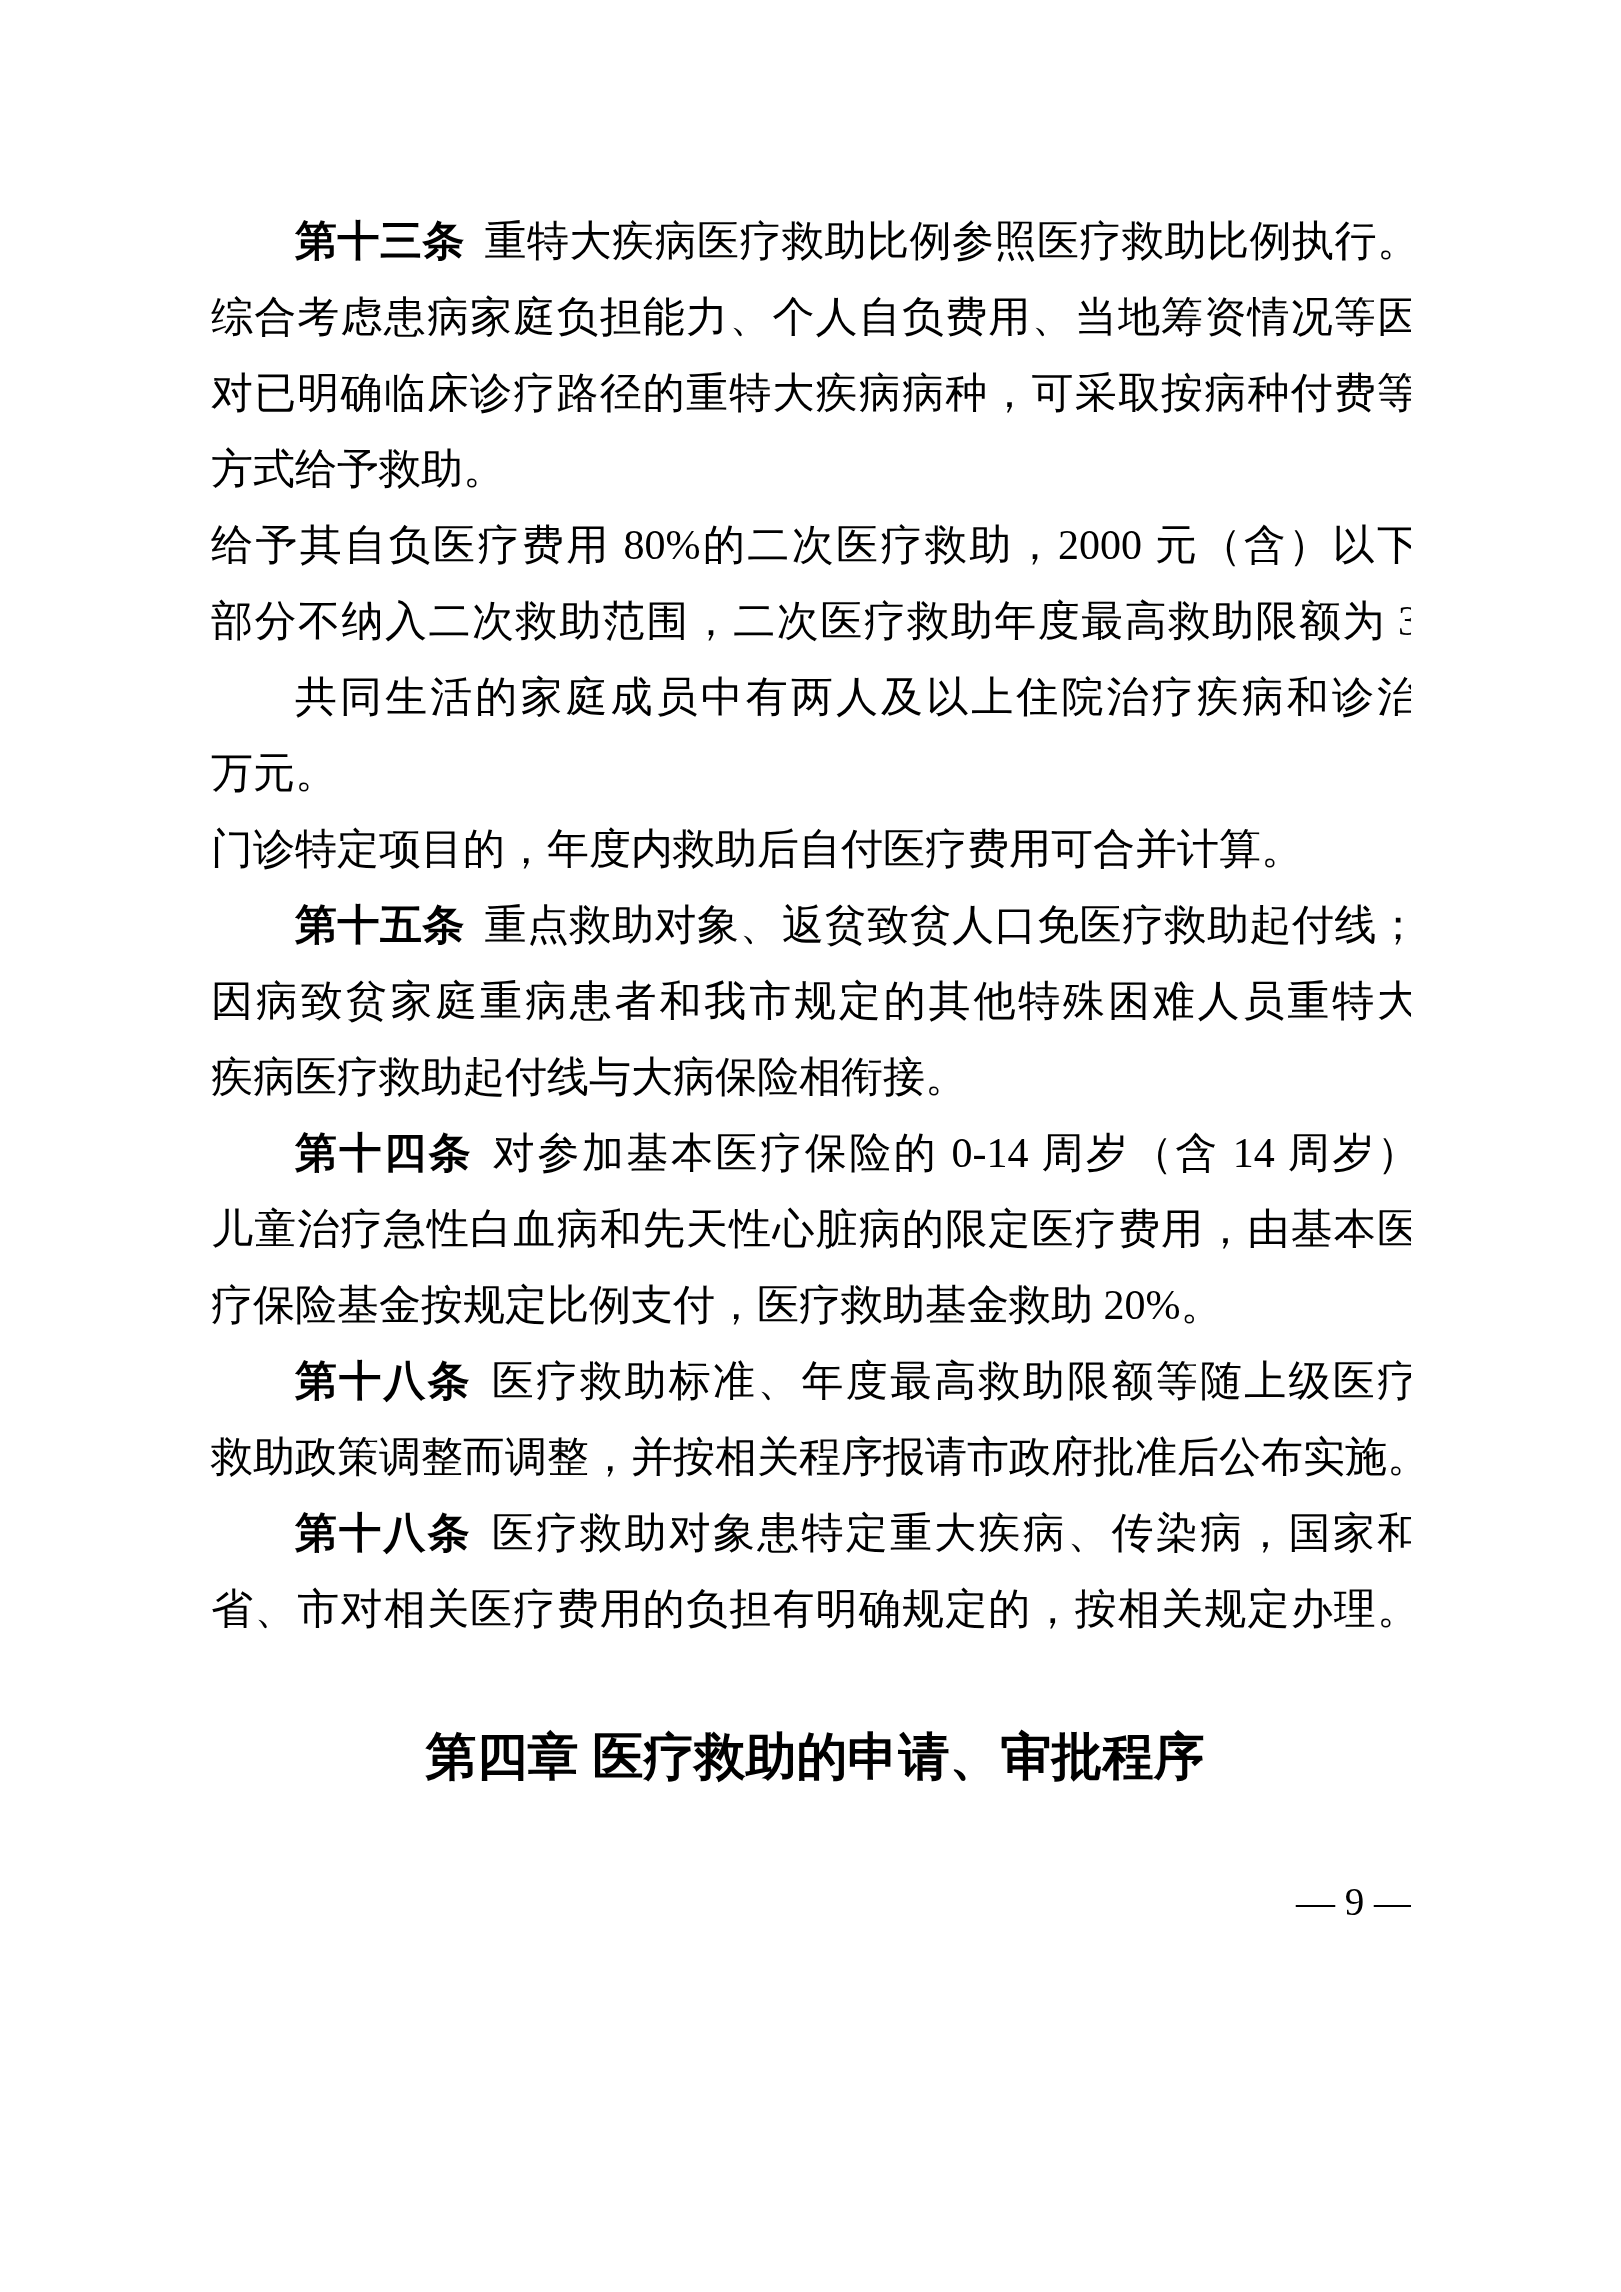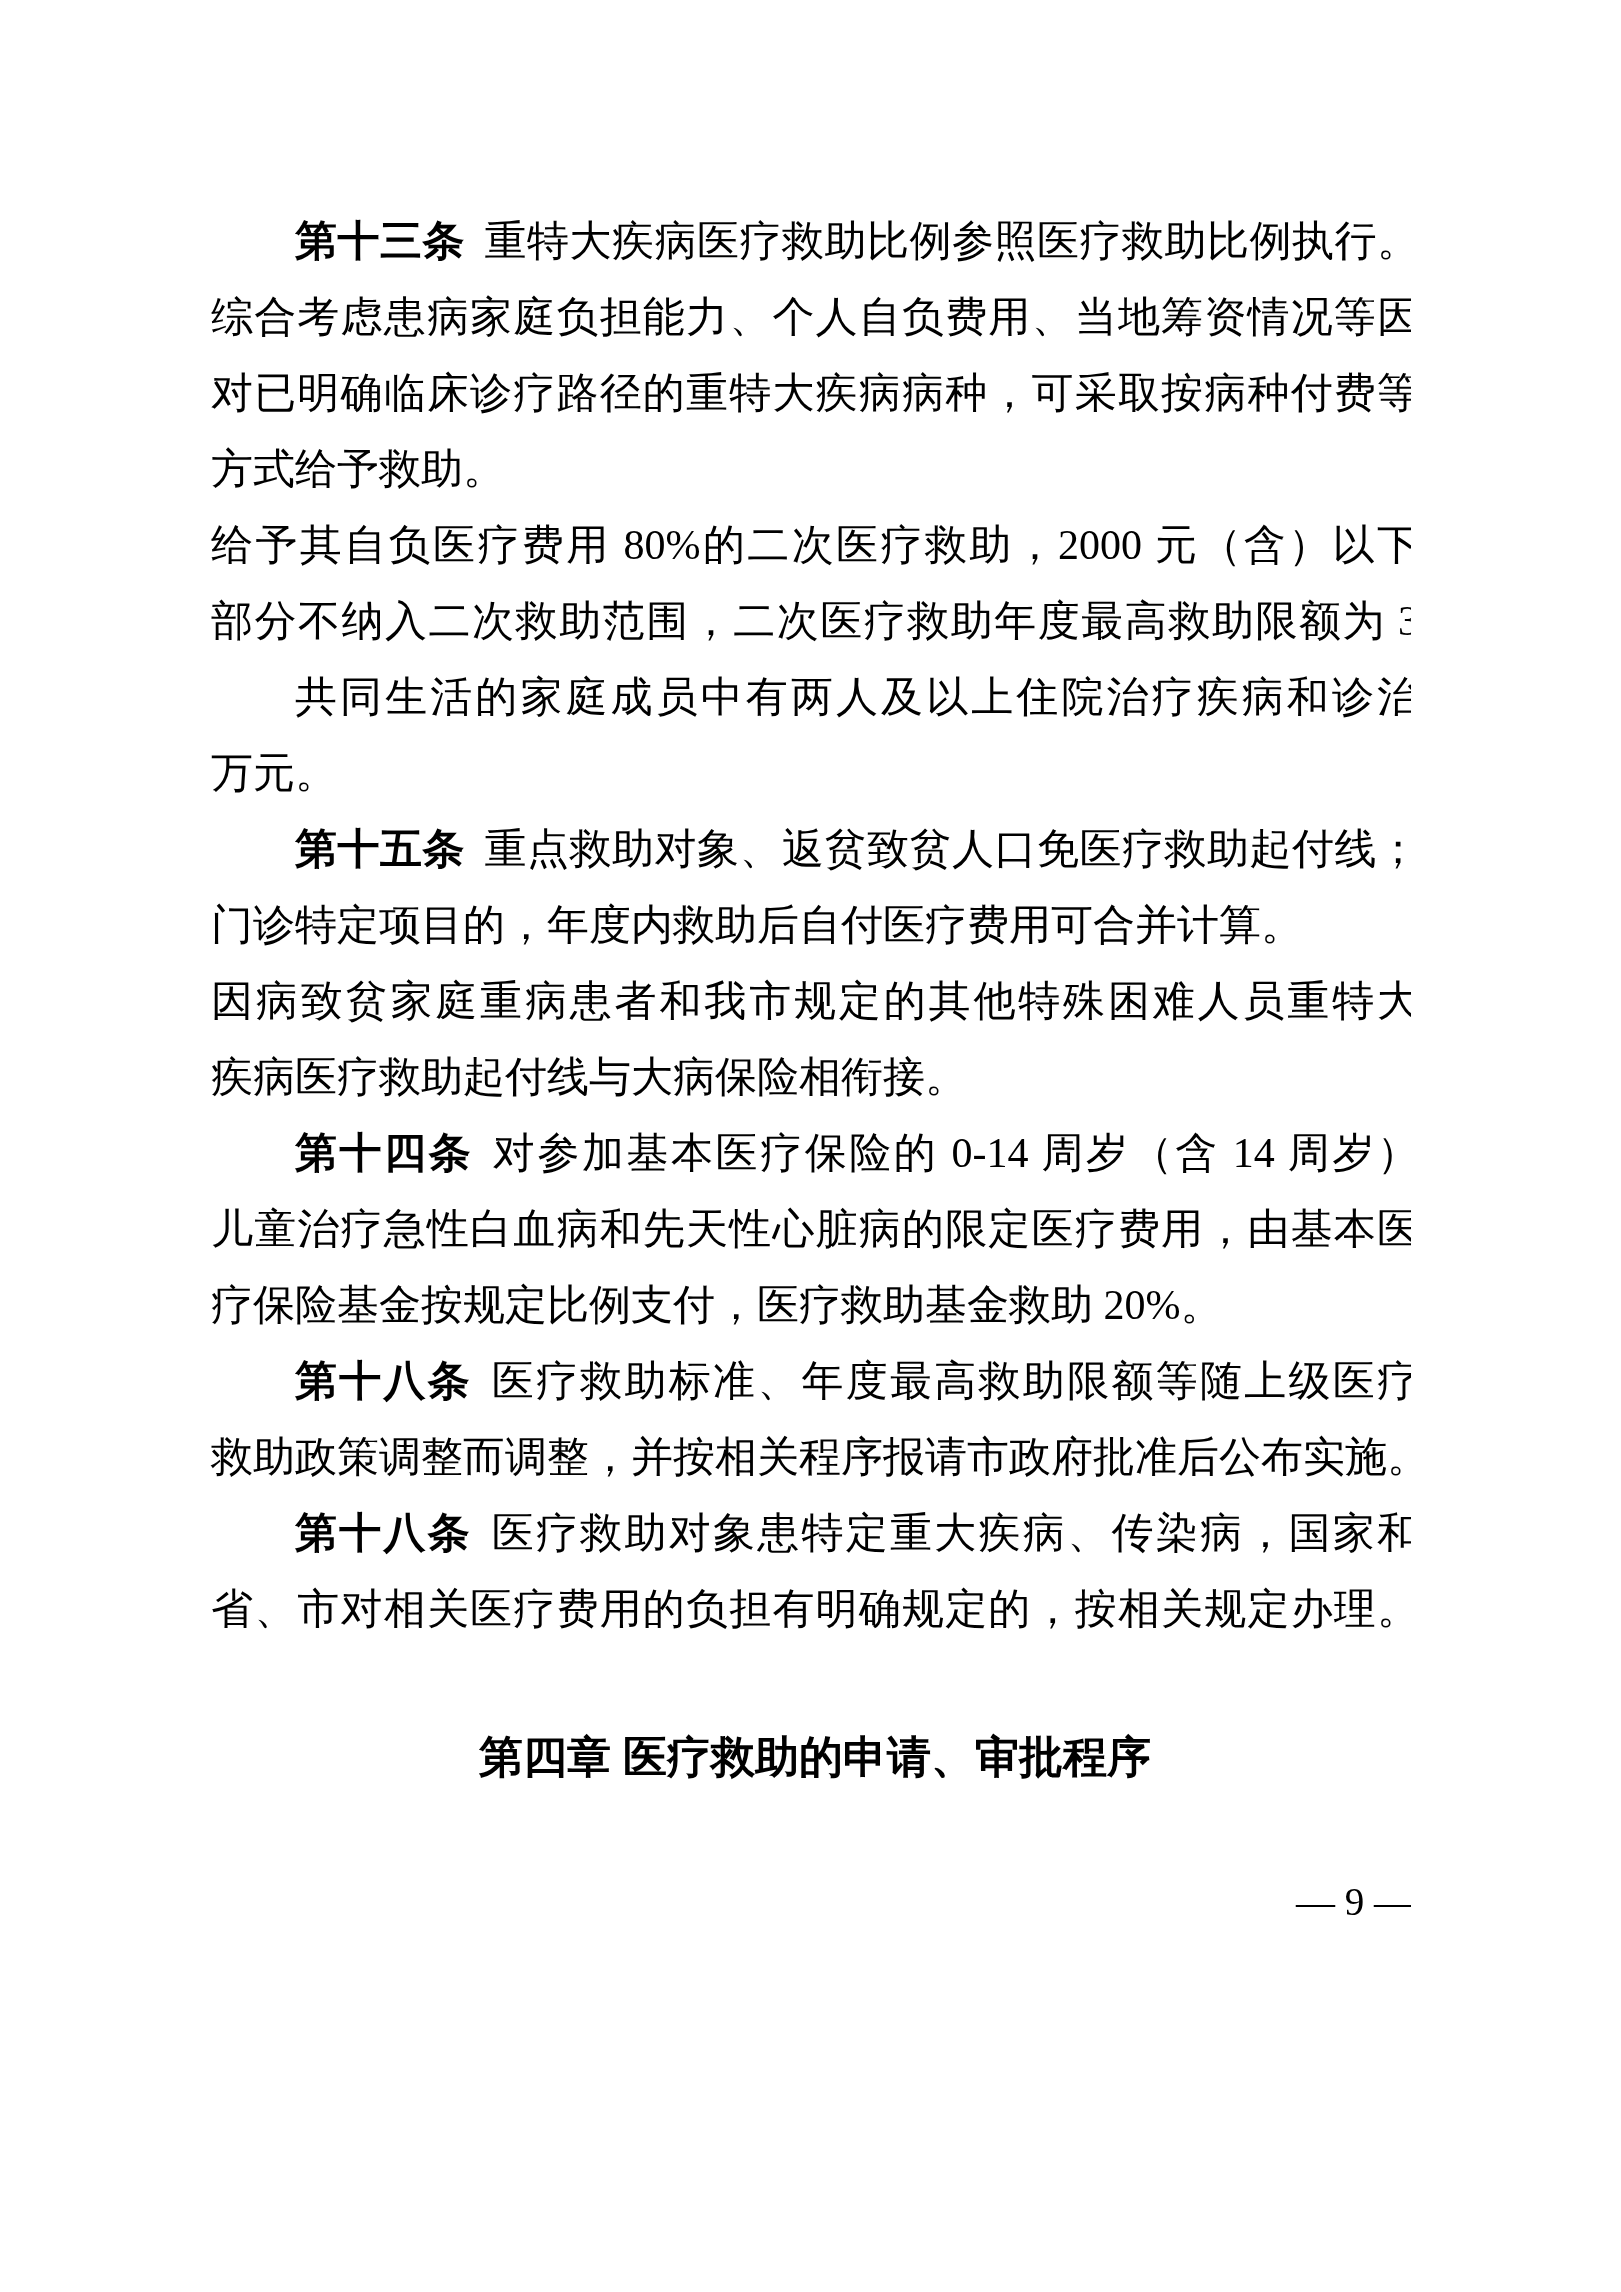--- a/index.html
+++ b/index.html
@@ -38,21 +38,21 @@
   .head-run {
     font-family: "Liberation Sans", sans-serif;
     font-weight: bold;
     margin-right: 19.6px;
   }
   .chapter-heading {
     margin: 72px 0 0 0;
     text-align: center;
     font-family: "Liberation Sans", sans-serif;
     font-weight: bold;
-    font-size: 44px;
+    font-size: 51px;
     line-height: 76px;
     white-space: nowrap;
   }
   .page-number {
     margin-top: 82px;
     text-align: right;
     padding-right: 5.9px;
     font-size: 39px;
     line-height: 49px;
     font-family: "Liberation Serif", serif;
@@ -66,22 +66,22 @@
   <div class="body-text">
     <div id="body-lines">
         <div class="line indent fill"><span class="head-run">第十三条</span><span>重特大疾病医疗救助比例参照医疗救助比例执行。</span></div>
         <div class="line fill"><span>综合考虑患病家庭负担能力、个人自负费用、当地筹资情况等因</span></div>
         <div class="line fill"><span>对已明确临床诊疗路径的重特大疾病病种，可采取按病种付费等</span></div>
         <div class="line"><span>方式给予救助。</span></div>
         <div class="line fill"><span>给予其自负医疗费用 80%的二次医疗救助，2000 元（含）以下</span></div>
         <div class="line fill"><span>部分不纳入二次救助范围，二次医疗救助年度最高救助限额为 3</span></div>
         <div class="line indent fill"><span>共同生活的家庭成员中有两人及以上住院治疗疾病和诊治</span></div>
         <div class="line"><span>万元。</span></div>
+        <div class="line"><span>门诊特定项目的，年度内救助后自付医疗费用可合并计算。</span></div>
         <div class="line indent fill"><span class="head-run">第十五条</span><span>重点救助对象、返贫致贫人口免医疗救助起付线；</span></div>
-        <div class="line"><span>门诊特定项目的，年度内救助后自付医疗费用可合并计算。</span></div>
         <div class="line fill"><span>因病致贫家庭重病患者和我市规定的其他特殊困难人员重特大</span></div>
         <div class="line"><span>疾病医疗救助起付线与大病保险相衔接。</span></div>
         <div class="line indent fill"><span class="head-run">第十四条</span><span>对参加基本医疗保险的 0-14 周岁（含 14 周岁）</span></div>
         <div class="line fill"><span>儿童治疗急性白血病和先天性心脏病的限定医疗费用，由基本医</span></div>
         <div class="line"><span>疗保险基金按规定比例支付，医疗救助基金救助 20%。</span></div>
         <div class="line indent fill"><span class="head-run">第十八条</span><span>医疗救助标准、年度最高救助限额等随上级医疗</span></div>
         <div class="line fill"><span>救助政策调整而调整，并按相关程序报请市政府批准后公布实施。</span></div>
         <div class="line indent fill"><span class="head-run">第十八条</span><span>医疗救助对象患特定重大疾病、传染病，国家和</span></div>
         <div class="line fill"><span>省、市对相关医疗费用的负担有明确规定的，按相关规定办理。</span></div>
       </div>

